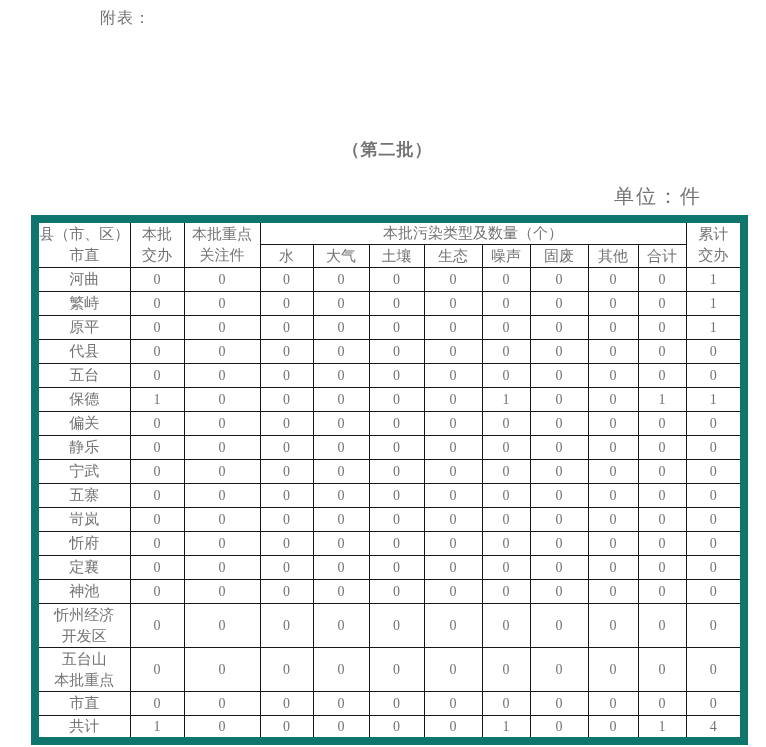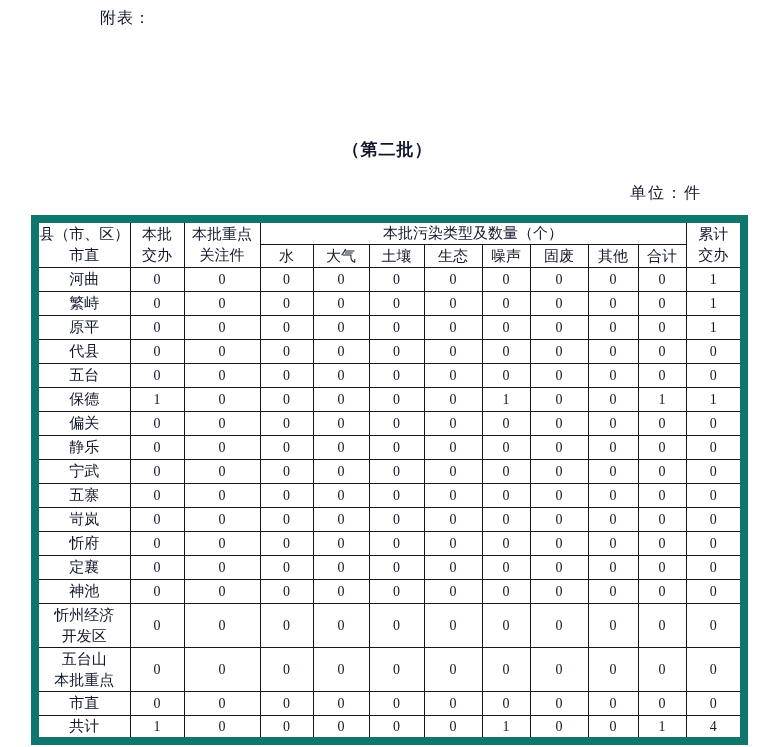--- a/index.html
+++ b/index.html
@@ -5,21 +5,21 @@
   html, body {
     margin: 0;
     padding: 0;
     background: #ffffff;
   }
   .sheet {
     position: relative;
     width: 758px;
     height: 747px;
     background: #ffffff;
-    color: #0f172a;
+    color: #737373;
     font-family: "Liberation Serif", "DejaVu Serif", serif;
     overflow: hidden;
   }
   .appendix {
     position: absolute;
     left: 100px;
     top: 8px;
     font-size: 16px;
     letter-spacing: 1px;
   }
@@ -42,21 +42,21 @@
     text-align: center;
     font-size: 17px;
     font-weight: bold;
     letter-spacing: 1px;
     padding-left: 17px;
   }
   .unit {
     position: absolute;
     right: 56px;
     top: 183px;
-    font-size: 16px;
+    font-size: 20px;
     letter-spacing: 2px;
   }
   table.stats {
     position: absolute;
     left: 31px;
     top: 215px;
     width: 709px;
     border-collapse: collapse;
     table-layout: fixed;
     border: 8px solid #0f766e;

